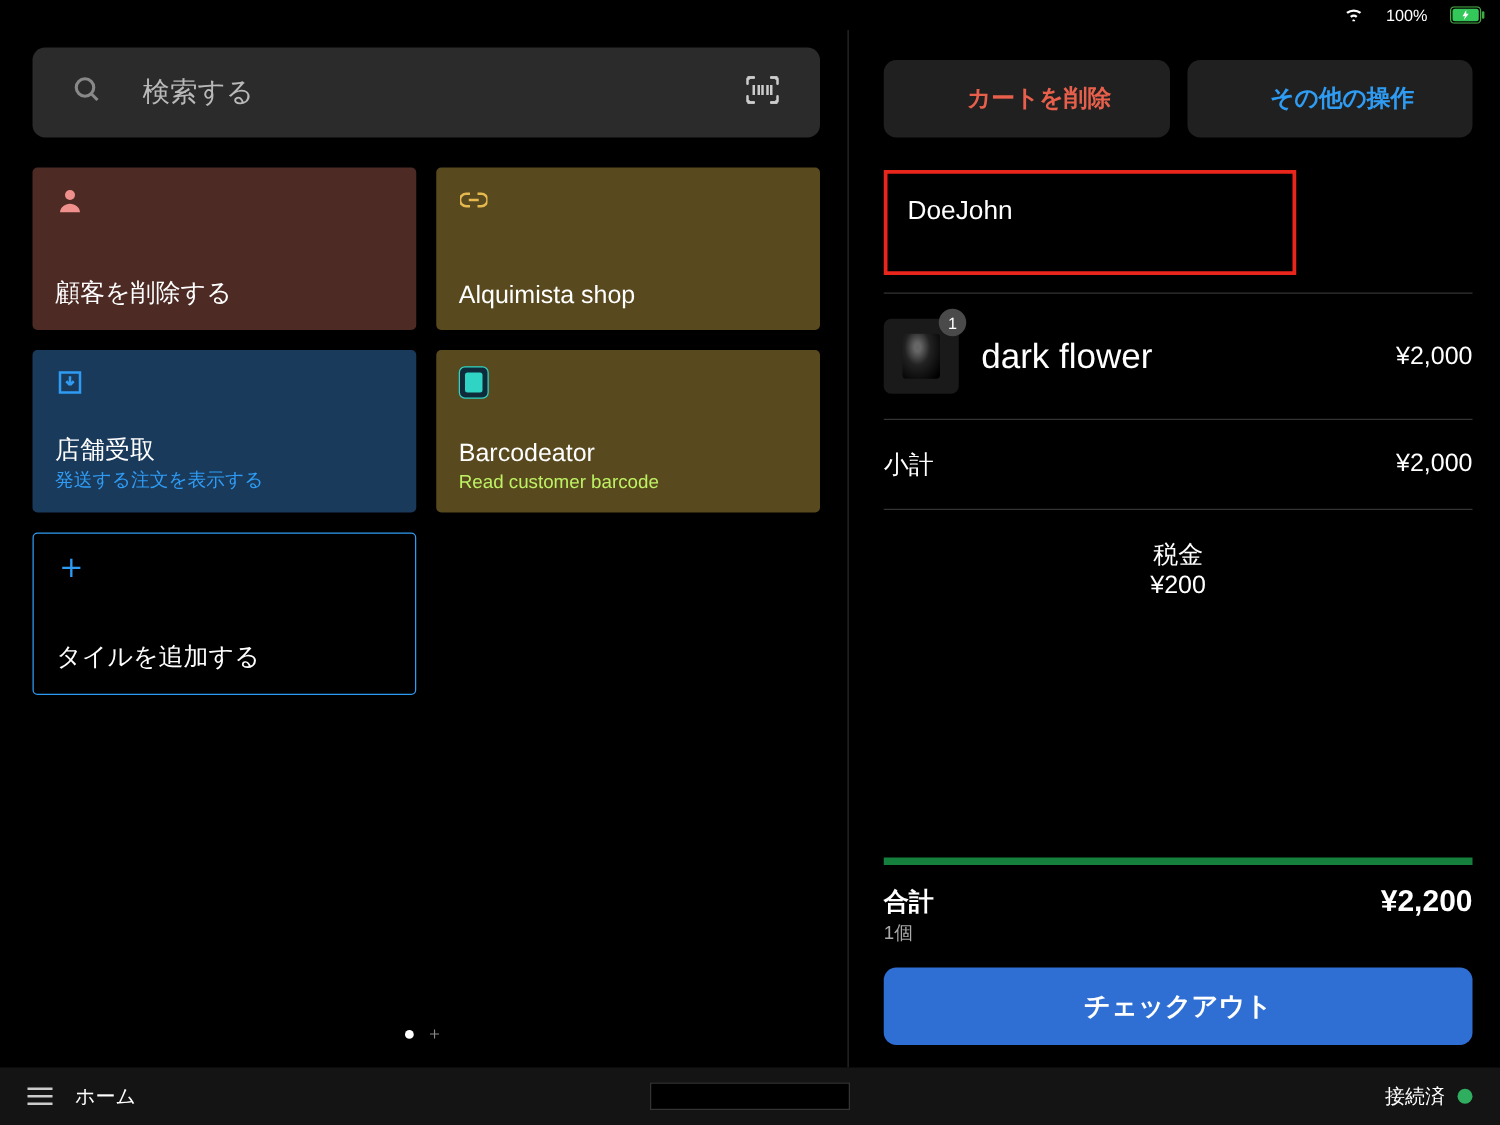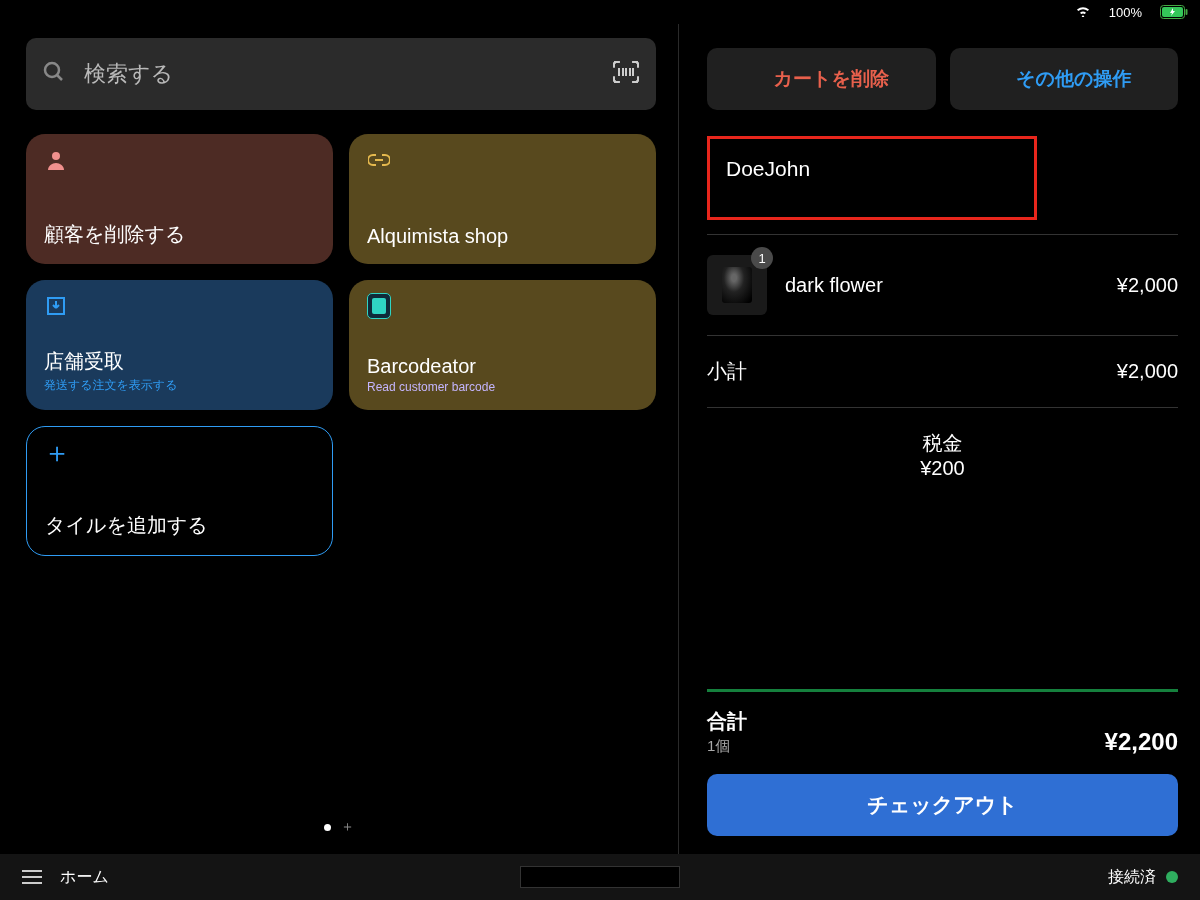--- a/index.html
+++ b/index.html
@@ -9,40 +9,40 @@
   .status-bar { height: 24px; display: flex; justify-content: flex-end; align-items: center; padding: 0 12px; font-size: 13px; gap: 18px; margin-left: 48px; }
   .battery-icon { display: inline-flex; align-items: center; }
   
   
   .app { display: flex; height: 830px; }
   .left-pane { width: 678px; padding: 14px 22px 0 26px; display: flex; flex-direction: column; position: relative; }
   .divider { width: 1px; background: #2a2a2a; }
   .right-pane { flex: 1; padding: 24px 22px 0 28px; display: flex; flex-direction: column; }
   
   
-  .search-bar { background: #2b2b2b; border-radius: 10px; height: 72px; display: flex; align-items: center; padding: 0 16px; gap: 18px; }
+  .search-bar { background: #2b2b2b; border-radius: 10px; height: 72px; display: flex; align-items: center; padding: 0 32px; gap: 32px; }
   .search-input { flex: 1; background: transparent; border: none; outline: none; color: #b9b9b9; font-size: 22px; }
   .search-input::placeholder { color: #b9b9b9; }
   .barcode-icon { color: #ccc; }
   
   
   .tiles { margin-top: 24px; display: grid; grid-template-columns: 1fr 1fr; gap: 16px; }
-  .tile { border-radius: 19px; padding: 14px 18px 16px 18px; height: 130px; display: flex; flex-direction: column; justify-content: space-between; cursor: pointer; }
+  .tile { border-radius: 4px; padding: 14px 18px 16px 18px; height: 130px; display: flex; flex-direction: column; justify-content: space-between; cursor: pointer; }
   .tile-icon { width: 24px; height: 24px; display: flex; align-items: center; justify-content: center; }
   .tile-title { font-size: 20px; font-weight: 500; }
-  .tile-sub { font-size: 12px; margin-top: 2px; }
+  .tile-sub { font-size: 15px; margin-top: 2px; }
   
   .tile-brown { background: #4d2b24; }
   .tile-brown .tile-icon svg { fill: #f0908d; }
   .tile-olive { background: #58491e; }
   .tile-olive .tile-icon svg { fill: #e5b94e; }
   .tile-navy { background: #1a3a5c; }
   .tile-navy .tile-icon svg { fill: #2f9cf4; }
   .tile-navy .tile-sub { color: #2f9cf4; }
-  .tile-olive .tile-sub { color: #c4b5fd; }
+  .tile-olive .tile-sub { color: #bef264; }
   .tile-add { background: transparent; border: 1.5px solid #2f9cf4; }
   .tile-add .tile-icon { color: #2f9cf4; font-size: 28px; font-weight: 300; line-height: 1; }
   
   .app-thumb { width: 26px; height: 26px; border-radius: 5px; background: #0f2a3a; display:flex; align-items:center; justify-content:center; border:1px solid #2fd4c4; }
   .app-thumb-inner { width:14px; height:16px; background:#2fd4c4; border-radius:2px; }
   
   
   .pager { display:flex; gap:10px; align-items:center; justify-content:center; position:absolute; bottom:18px; left:0; right:0; color:#888; }
   .pager-dot { width:7px; height:7px; border-radius:50%; background:#fff; }
   .pager-plus { font-size:14px; color:#888; }
@@ -54,29 +54,29 @@
   .btn-primary-text { color:#2f9cf4; }
   
   .customer-box { margin-top:26px; border:3px solid #e8261c; padding:18px 16px 36px 16px; width:330px; }
   .customer-name { font-size:21px; }
   
   .cart-section { margin-top:14px; border-top:1px solid #333; }
   .cart-item { display:flex; align-items:center; padding:20px 0; gap:18px; position:relative; }
   .item-img { width:60px; height:60px; background:#1a1a1a; border-radius:6px; position:relative; display:flex; align-items:center; justify-content:center; }
   .item-img::after { content:""; width:30px; height:36px; background:radial-gradient(ellipse at 40% 30%, #666 10%, #222 40%, #000 90%); border-radius:3px; }
   .qty-badge { position:absolute; top:-8px; right:-6px; background:#4a4a4a; color:#fff; width:22px; height:22px; border-radius:50%; display:flex; align-items:center; justify-content:center; font-size:13px; }
-  .item-name { flex:1; font-size:20px; }
+  .item-name { flex:1; font-size:28px; }
   .item-price { font-size:20px; }
   
   .summary { border-top:1px solid #333; }
   .summary-row { display:flex; justify-content:space-between; padding:22px 0; font-size:20px;align-items:center; }
   .summary-row + .summary-row { border-top:1px solid #333;flex-direction:column; }
   
   .checkout-area { margin-top:auto; padding-bottom:18px; }
-  .total-row { display:flex; justify-content:space-between; align-items:flex-end; padding:16px 0 18px 0; border-top:3px solid #15803d;gap:32px; }
+  .total-row { display:flex; justify-content:space-between; align-items:flex-start; padding:16px 0 18px 0; border-top:6px solid #15803d;gap:32px; }
   .total-label { font-size:20px; font-weight:600; }
   .total-sub { font-size:15px; color:#aaa; margin-top:2px; }
   .total-amount { font-size:24px; font-weight:600; }
   .checkout-btn { width:100%; height:62px; background:#2f6fd4; border:none; border-radius:10px; color:#fff; font-size:21px; font-weight:600; cursor:pointer; }
   
   
   .bottom-bar { height:46px; background:#141414; display:flex; align-items:center; padding:0 22px; gap:18px; position:relative; }
   .menu-icon { display:flex; flex-direction:column; gap:4px; cursor:pointer; }
   .menu-icon span { width:20px; height:2px; background:#ccc; }
   .bottom-label { font-size:16px; font-weight:500; }

